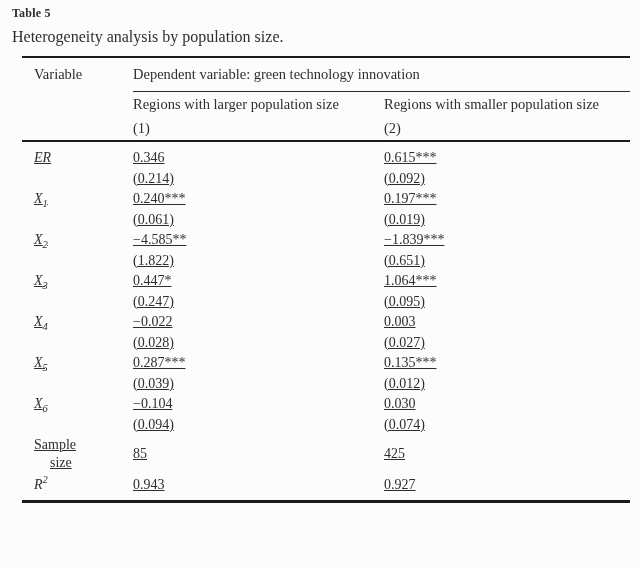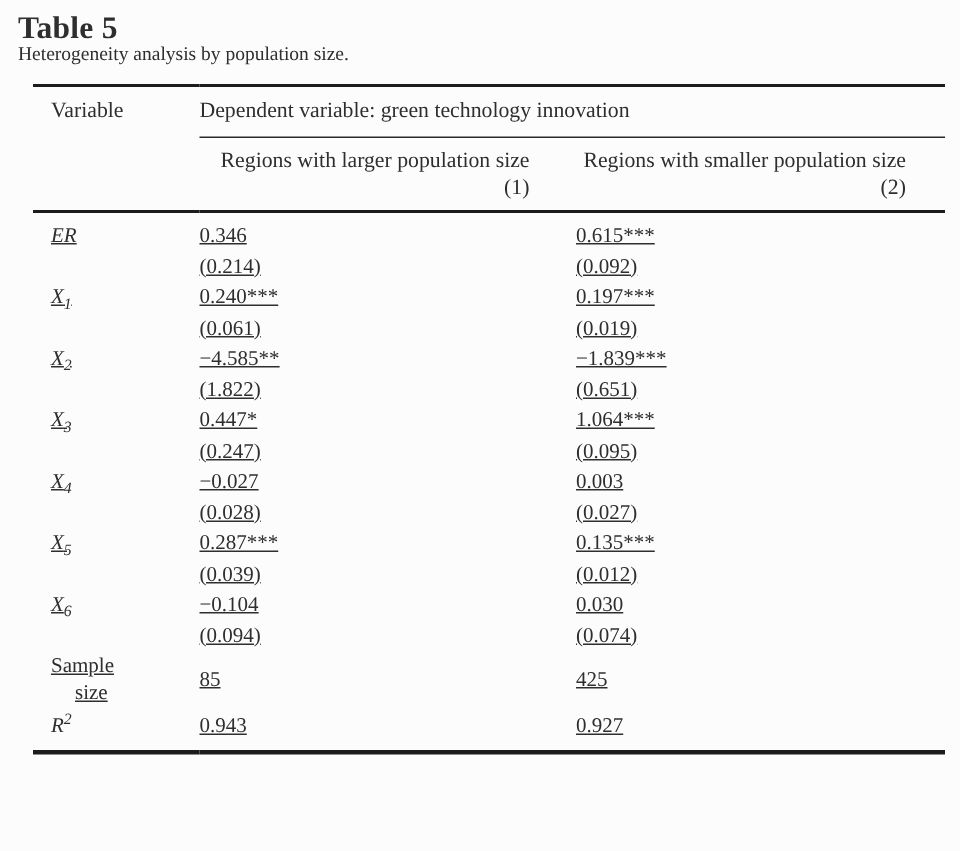--- a/index.html
+++ b/index.html
@@ -15,29 +15,29 @@
   .page {
     position: relative;
     width: 640px;
     height: 567px;
     overflow: hidden;
   }
   .title {
     position: absolute;
     left: 12px;
     top: 6px;
-    font-size: 21px;
+    font-size: 12px;
     font-weight: bold;
     letter-spacing: 0.2px;
   }
   .caption {
     position: absolute;
     left: 12px;
     top: 28px;
-    font-size: 13px;
+    font-size: 16px;
   }
   table.results {
     position: absolute;
     left: 22px;
     top: 56px;
     width: 608px;
     border-collapse: collapse;
     table-layout: fixed;
     border-top: 2px solid #1c1c1c;
     border-bottom: 3px solid #1c1c1c;
@@ -55,22 +55,21 @@
   }
   tr.h1 th { height: 33px; vertical-align: middle; }
   th.depvar { border-bottom: 1.5px solid #2a2a2a; }
   tr.h2 th {
     height: 48px;
     vertical-align: middle;
     border-bottom: 2px solid #1c1c1c;
   }
   .subhead {
     width: 220px;
-    line-height: 18px;
-    text-align: right;
+    line-height: 24px;
   }
   .pad-a { padding-left: 12px; }
 
   tbody td {
     padding: 0;
     vertical-align: top;
   }
   tbody tr:first-child td { padding-top: 6px; }
   tr.coef-row td { height: 41px; }
   .coef, .se, .var-line { line-height: 20.5px; text-decoration: underline; }
@@ -159,21 +158,21 @@
             <div class="se">(0.247)</div>
           </td>
           <td>
             <div class="coef">1.064***</div>
             <div class="se">(0.095)</div>
           </td>
         </tr>
         <tr class="coef-row">
           <td class="pad-a var-line"><span class="var-label it">X</span><sub class="var-sub">4</sub></td>
           <td>
-            <div class="coef">−0.027</div>
+            <div class="coef">−0.022</div>
             <div class="se">(0.028)</div>
           </td>
           <td>
             <div class="coef">0.003</div>
             <div class="se">(0.027)</div>
           </td>
         </tr>
         <tr class="coef-row">
           <td class="pad-a var-line"><span class="var-label it">X</span><sub class="var-sub">5</sub></td>
           <td>

